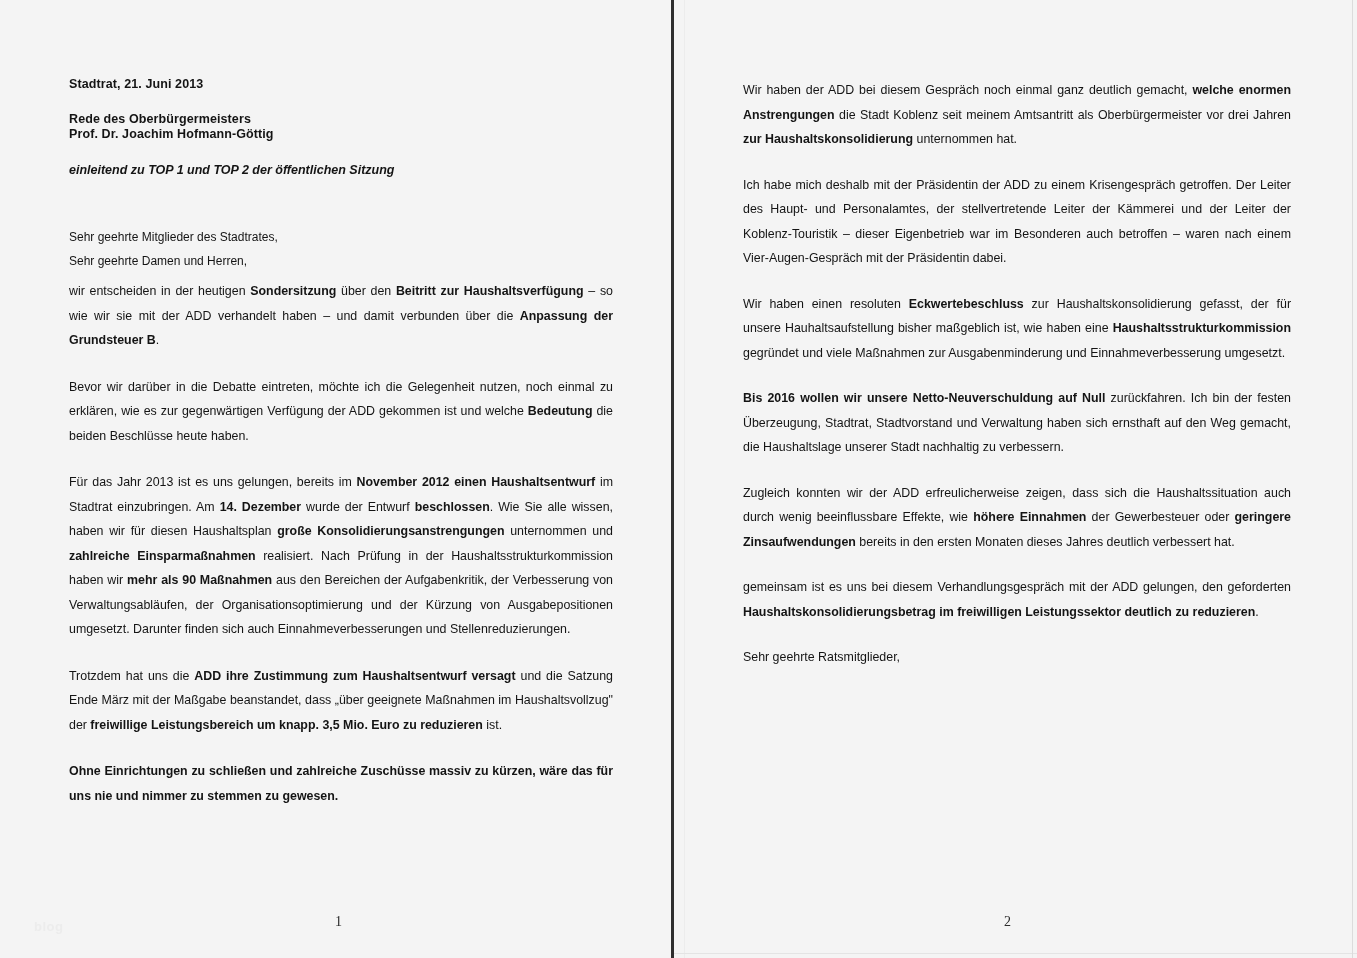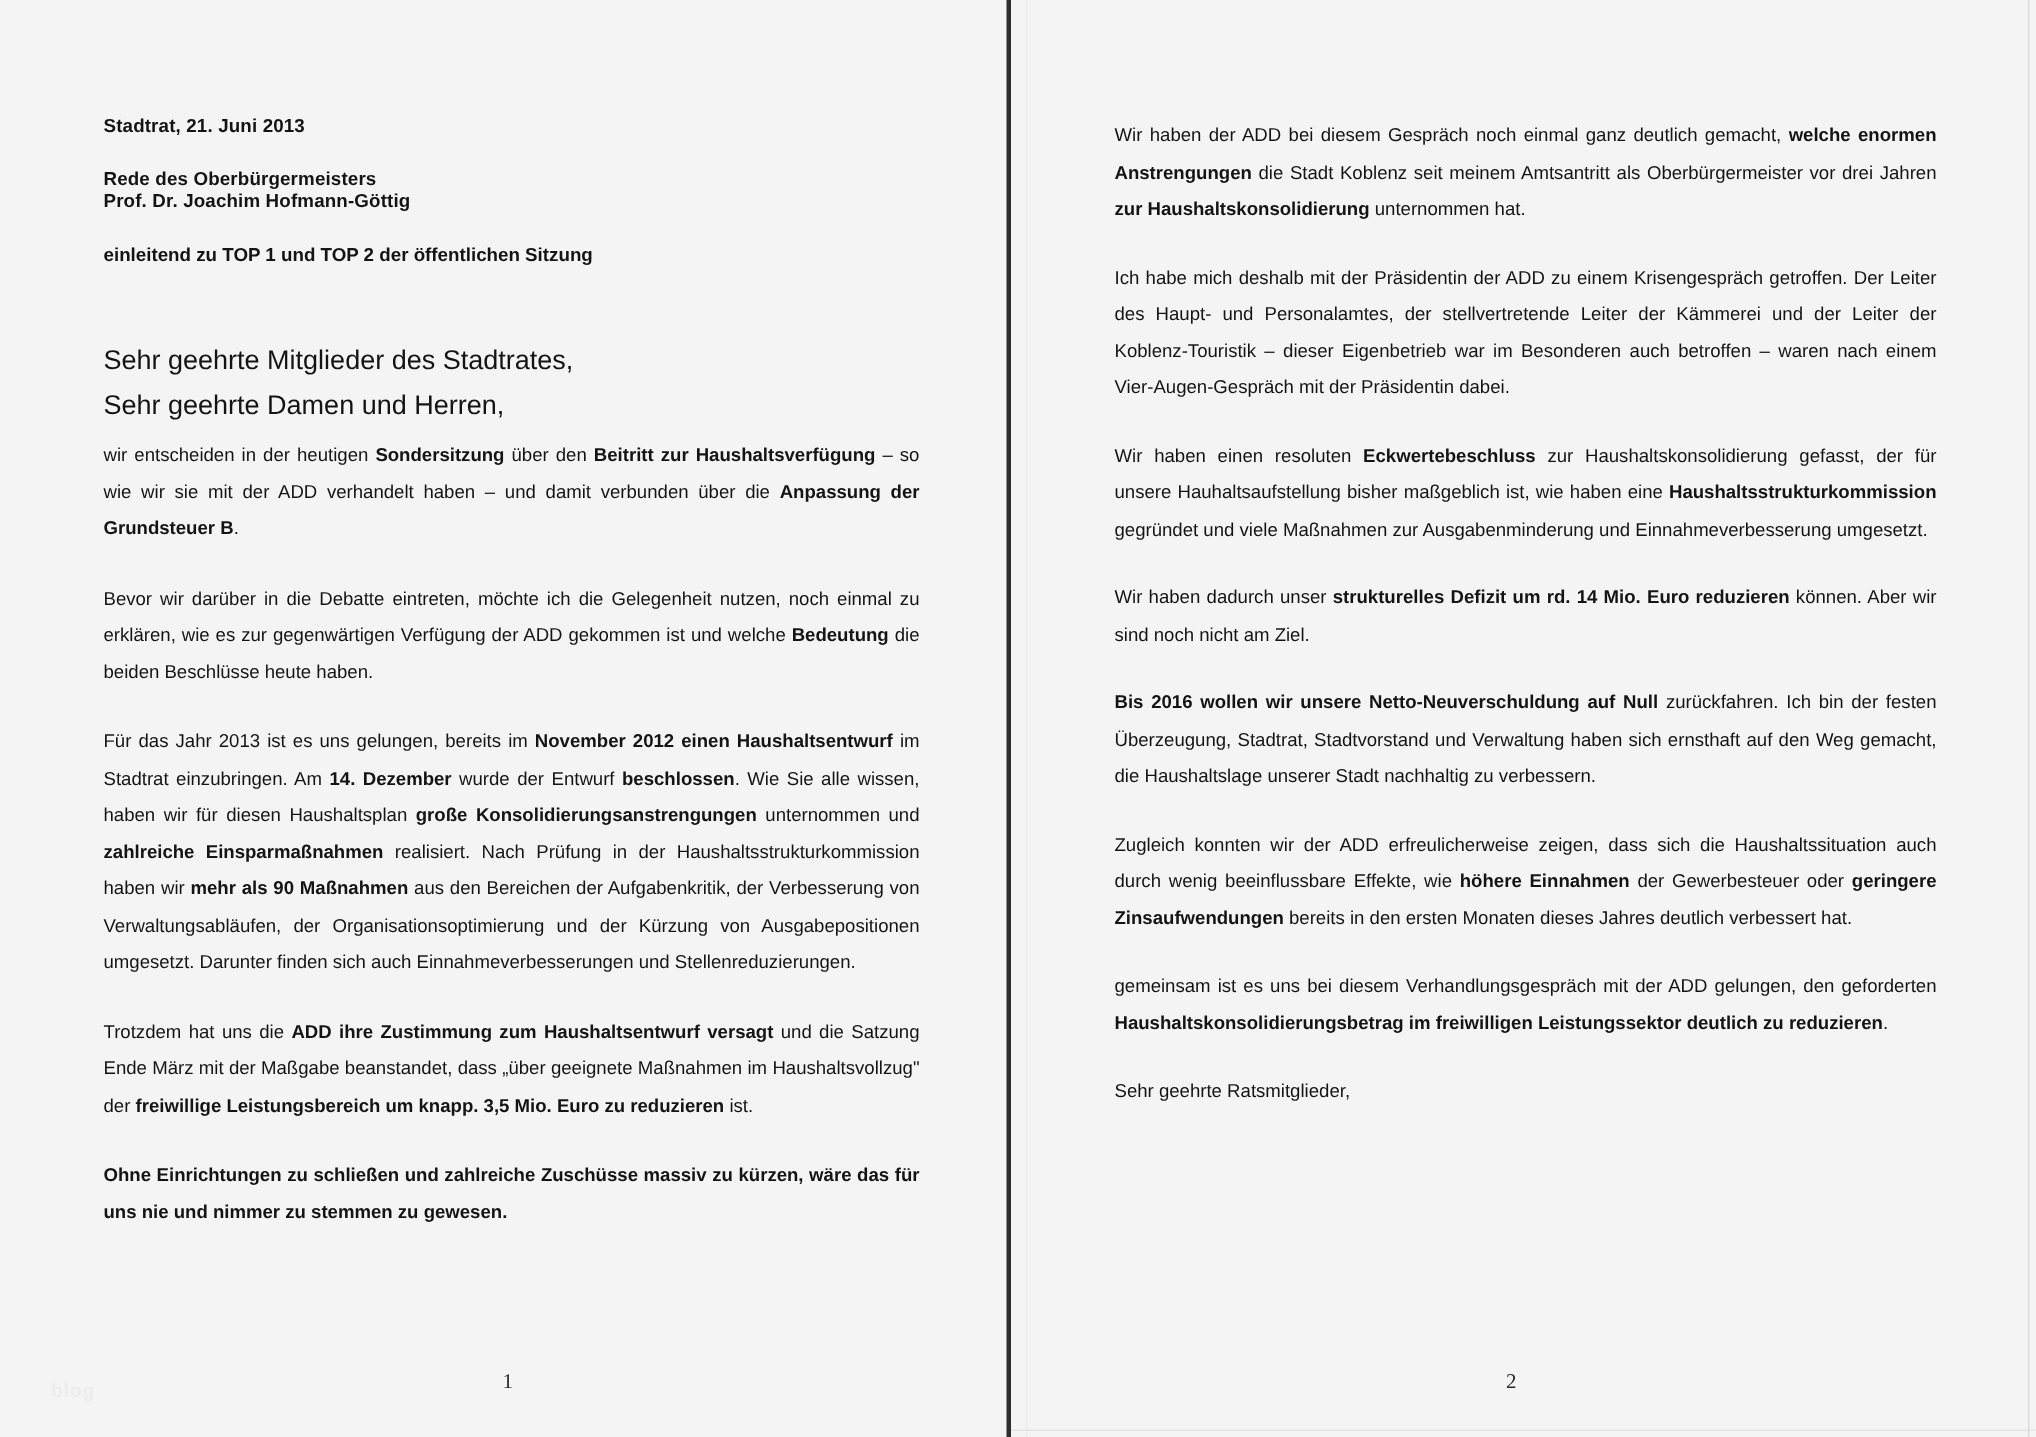--- a/index.html
+++ b/index.html
@@ -75,25 +75,26 @@
   }
   .head-line {
     font-weight: bold;
     letter-spacing: 0.1px;
   }
   .head-date { margin-bottom: 22px; }
   .head-name-1 { margin-bottom: 3px; }
   .head-name-2 { margin-bottom: 23px; }
   .head-subject {
     font-weight: bold;
+    font-style: italic;
     margin-bottom: 4px;
   }
 
   .salutation {
-    font-size: 18px;
+    font-size: 12px;
     line-height: 1.0;
     margin-top: 55px;
   }
   .salutation div { margin-bottom: 12px; }
 
   p.body-par {
     font-size: 12.4px;
     line-height: 24.5px;
     text-align: justify;
     margin: 0 0 21px 0;
@@ -166,21 +167,20 @@
 
   <div class="page page-right">
     <div class="inner-edge"></div>
 
     <p class="body-par"><span>Wir haben der ADD bei diesem Gespräch noch einmal ganz deutlich gemacht, </span><b>welche enormen Anstrengungen</b><span> die Stadt Koblenz seit meinem Amtsantritt als Oberbürgermeister vor drei Jahren </span><b>zur Haushaltskonsolidierung</b><span> unternommen hat.</span></p>
 
     <p class="body-par">Ich habe mich deshalb mit der Präsidentin der ADD zu einem Krisengespräch getroffen. Der Leiter des Haupt- und Personalamtes, der stellvertretende Leiter der Kämmerei und der Leiter der Koblenz-Touristik – dieser Eigenbetrieb war im Besonderen auch betroffen – waren nach einem Vier-Augen-Gespräch mit der Präsidentin dabei.</p>
 
     <p class="body-par"><span>Wir haben einen resoluten </span><b>Eckwertebeschluss</b><span> zur Haushaltskonsolidierung gefasst, der für unsere Hauhaltsaufstellung bisher maßgeblich ist, wie haben eine </span><b>Haushaltsstrukturkommission</b><span> gegründet und viele Maßnahmen zur Ausgabenminderung und Einnahmeverbesserung umgesetzt.</span></p>
 
-    <p class="body-par"><span>Wir haben dadurch unser </span><b>strukturelles Defizit um rd. 14 Mio. Euro reduzieren</b><span> können. Aber wir sind noch nicht am Ziel.</span></p>
 
     <p class="body-par"><b>Bis 2016 wollen wir unsere Netto-Neuverschuldung auf Null</b><span> zurückfahren. Ich bin der festen Überzeugung, Stadtrat, Stadtvorstand und Verwaltung haben sich ernsthaft auf den Weg gemacht, die Haushaltslage unserer Stadt nachhaltig zu verbessern.</span></p>
 
     <p class="body-par"><span>Zugleich konnten wir der ADD erfreulicherweise zeigen, dass sich die Haushaltssituation auch durch wenig beeinflussbare Effekte, wie </span><b>höhere Einnahmen</b><span> der Gewerbesteuer oder </span><b>geringere Zinsaufwendungen</b><span> bereits in den ersten Monaten dieses Jahres deutlich verbessert hat.</span></p>
 
     <p class="body-par"><span>gemeinsam ist es uns bei diesem Verhandlungsgespräch mit der ADD gelungen, den geforderten </span><b>Haushaltskonsolidierungsbetrag im freiwilligen Leistungssektor deutlich zu reduzieren</b><span>.</span></p>
 
     <p class="body-par">Sehr geehrte Ratsmitglieder,</p>
 
     <div class="pagenum">2</div>

